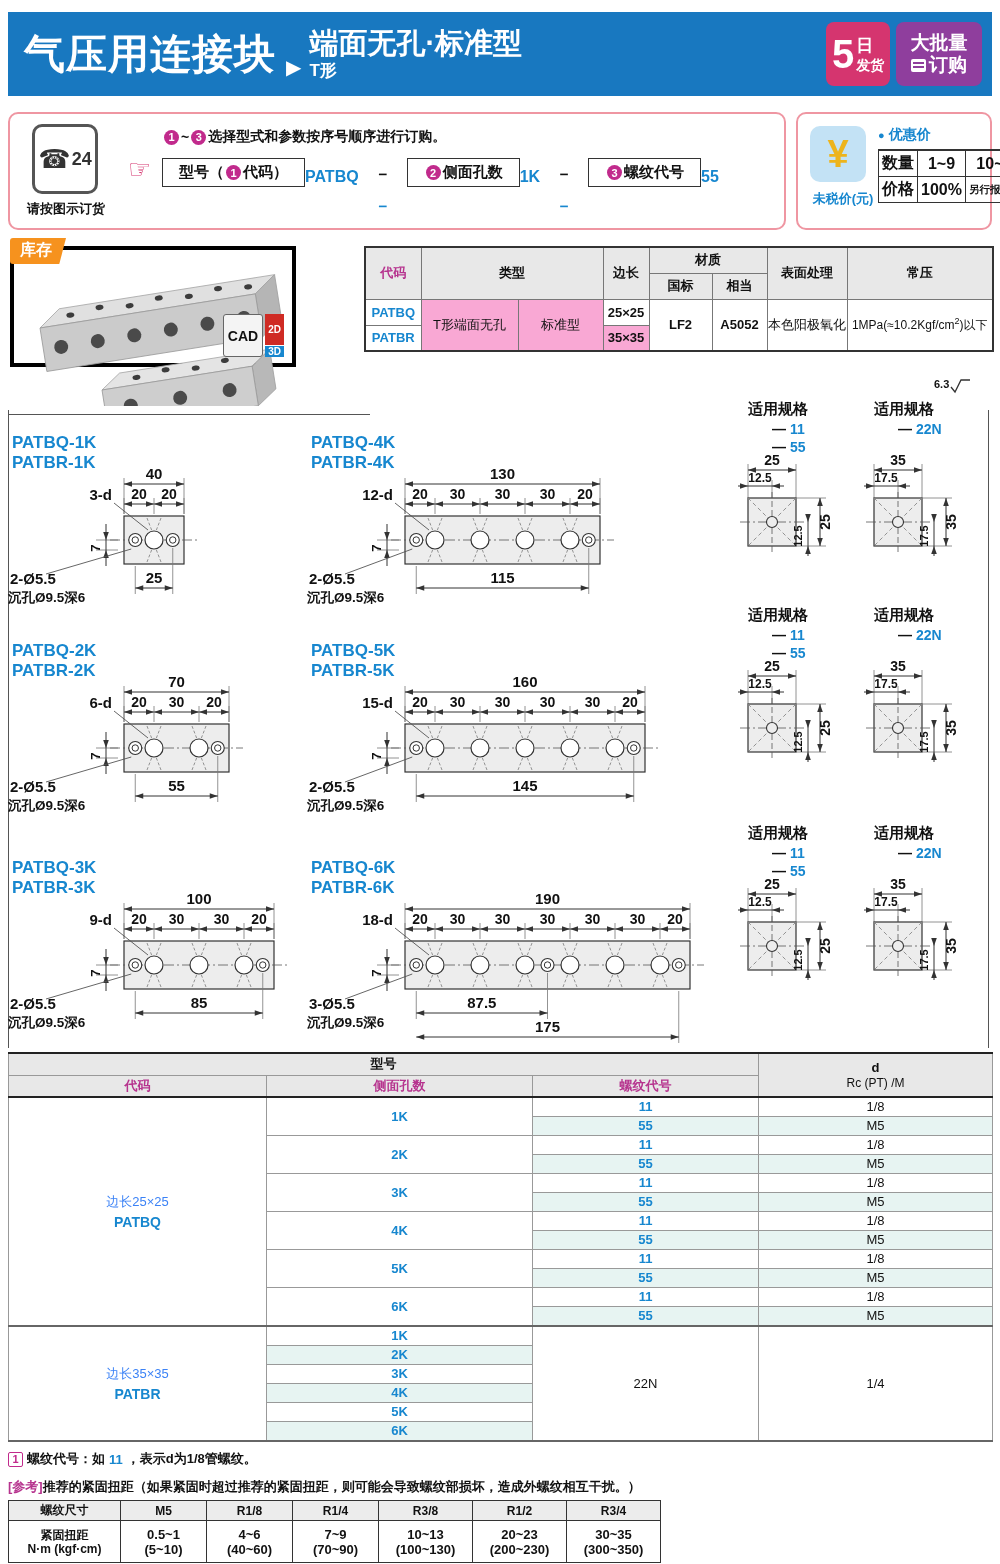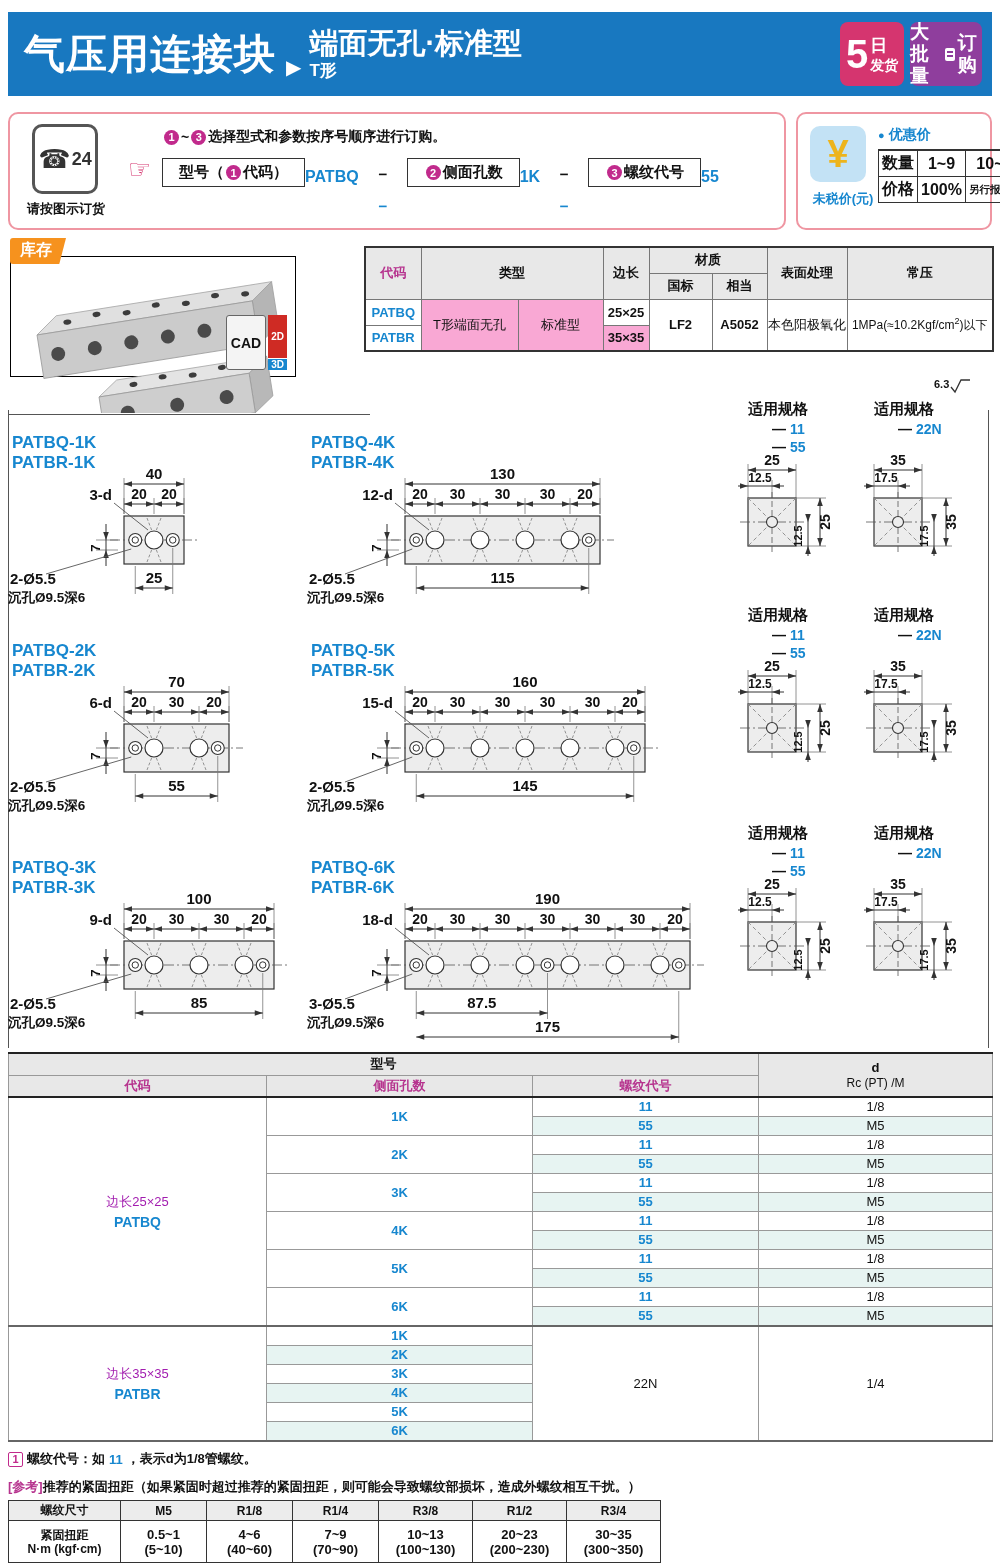--- a/index.html
+++ b/index.html
@@ -17,22 +17,22 @@
   .hdr-arrow{font-size:20px;margin:26px 8px 0 10px}
   .hdr-sub1{font-size:29px;font-weight:bold;line-height:30px;margin-top:2px}
   .hdr-sub2{font-size:17px;font-weight:bold;margin-top:1px}
   .badges{margin-left:auto;margin-right:10px;display:flex;gap:6px}
   .b-ship{width:64px;height:64px;background:#d5356f;border-radius:8px;color:#fff;
           display:flex;align-items:center;justify-content:center}
   .b-ship .n{font-size:40px;font-weight:bold;line-height:40px}
   .b-ship .col{display:flex;flex-direction:column;margin-left:2px}
   .b-ship .u{font-size:17px;font-weight:bold}
   .b-ship .l{font-size:14px;font-weight:bold}
-  .b-bulk{width:72px;height:64px;background:#8f3e9d;border-radius:8px;color:#fff;
-          display:flex;flex-direction:row;align-items:center;justify-content:center}
+  .b-bulk{width:86px;height:64px;background:#8f3e9d;border-radius:8px;color:#fff;
+          display:flex;flex-direction:column;align-items:center;justify-content:center}
   .b-bulk .t1{font-size:19px;font-weight:bold;line-height:22px}
   .b-bulk .t2{font-size:19px;font-weight:bold;line-height:22px;display:flex;align-items:center;gap:3px}
   .form-ico{width:15px;height:13px;background:#fff;border-radius:2px;position:relative}
   .form-ico i{position:absolute;left:2px;right:2px;height:2px;background:#8f3e9d;display:block}
   .form-ico i.a{top:3px}.form-ico i.b{top:7px}
 
   
   .obox{left:8px;top:112px;width:778px;height:118px;border:2px solid #ef96a2;border-radius:10px;background:#fff}
   .pbox{left:796px;top:112px;width:196px;height:118px;border:2px solid #ef96a2;border-radius:10px;background:#fff}
   .phone{position:absolute;left:22px;top:10px;width:66px;height:70px;border:3px solid #555;
@@ -58,26 +58,26 @@
   .disc-title{font-size:14px;display:flex;align-items:center;gap:4px}
   .disc-title .dot{font-size:11px}
   .ptable{border-collapse:collapse;margin-top:5px}
   .ptable td{border:1px solid #333;font-size:16px;font-weight:bold;text-align:center;padding:2px 3px;white-space:nowrap}
   .ptable tr:first-child td{border-top:2px solid #333}
   .ptable td.small{font-size:10.5px}
 
   
   .stock{left:10px;top:238px;background:#f6921e;color:#fff;font-size:16px;font-weight:bold;
          padding:2px 14px 3px 10px;clip-path:polygon(0 0,100% 0,88% 100%,0 100%);border-radius:3px 0 0 3px;z-index:3}
-  .prod{left:10px;top:256px;width:286px;height:121px;border:1px solid #000000;background:#fff}
+  .prod{left:10px;top:246px;width:286px;height:121px;border:4px solid #000000;background:#fff}
   .cadb{position:absolute;right:8px;bottom:6px;display:flex;align-items:stretch;gap:2px}
   .cadb .c{border:1.5px solid #666;background:#f4f4f4;font-size:14px;font-weight:bold;
            padding:4px 4px;border-radius:3px;display:flex;align-items:center}
   .cadb .dcol{display:flex;flex-direction:column;gap:1px}
-  .cadb .d2{background:#cf2b24;color:#fff;font-size:10px;font-weight:bold;padding:16px 3px}
+  .cadb .d2{background:#cf2b24;color:#fff;font-size:10px;font-weight:bold;padding:10px 3px}
   .cadb .d3{background:#1787cf;color:#fff;font-size:10px;font-weight:bold;padding:0 3px}
 
   
   .spec{position:absolute;left:364px;top:246px;border-collapse:collapse;table-layout:fixed;background:#fff}
   .spec th,.spec td{border:1px solid #777;text-align:center;font-size:13px;padding:0;height:26px;white-space:nowrap}
   .spec th{background:#e8e8e8;font-weight:bold}
   .spec{border:2px solid #333}
   .spec td.cy{background:#f9a8d4}
   .spec td.val{font-weight:bold}
   .spec sup{font-size:9px}
@@ -90,21 +90,21 @@
 
   
   .model{position:absolute;left:8px;top:1052px;width:984px;border-collapse:collapse;table-layout:fixed;font-size:13px}
   .model th,.model td{border:1px solid #999;text-align:center;padding:0}
   .model thead th{background:#e8e8e8;height:22px;font-size:13px}
   .model thead tr:first-child th{border-top:2.5px solid #222}
   .model tbody tr:first-child td{border-top:2.5px solid #222}
   .model tbody td{height:18px;line-height:18px}
   .model tr.stripe{background:#e7f4f2}
   .model td.codecell{background:#fff}
-  .model td.codecell .side{font-size:13px;color:#a21caf;line-height:20px}
+  .model td.codecell .side{font-size:13px;color:#3b82f6;line-height:20px}
   .model td.codecell .pc{font-size:14px;line-height:20px}
   .model tr.divider td{border-top:2px solid #666}
   .model{border-bottom:2px solid #666}
   .dhead .l1{font-weight:bold;font-size:13px;line-height:16px}
   .dhead .l2{font-weight:normal;font-size:12px;line-height:14px}
 
   
   .note1{left:8px;top:1450px;display:flex;align-items:center;font-size:13px;font-weight:bold;gap:4px}
   .nmark{width:15px;height:15px;border:1.5px solid #c12a8c;color:#c12a8c;font-size:11px;font-weight:bold;
          display:inline-flex;align-items:center;justify-content:center;border-radius:2px;flex:none}

